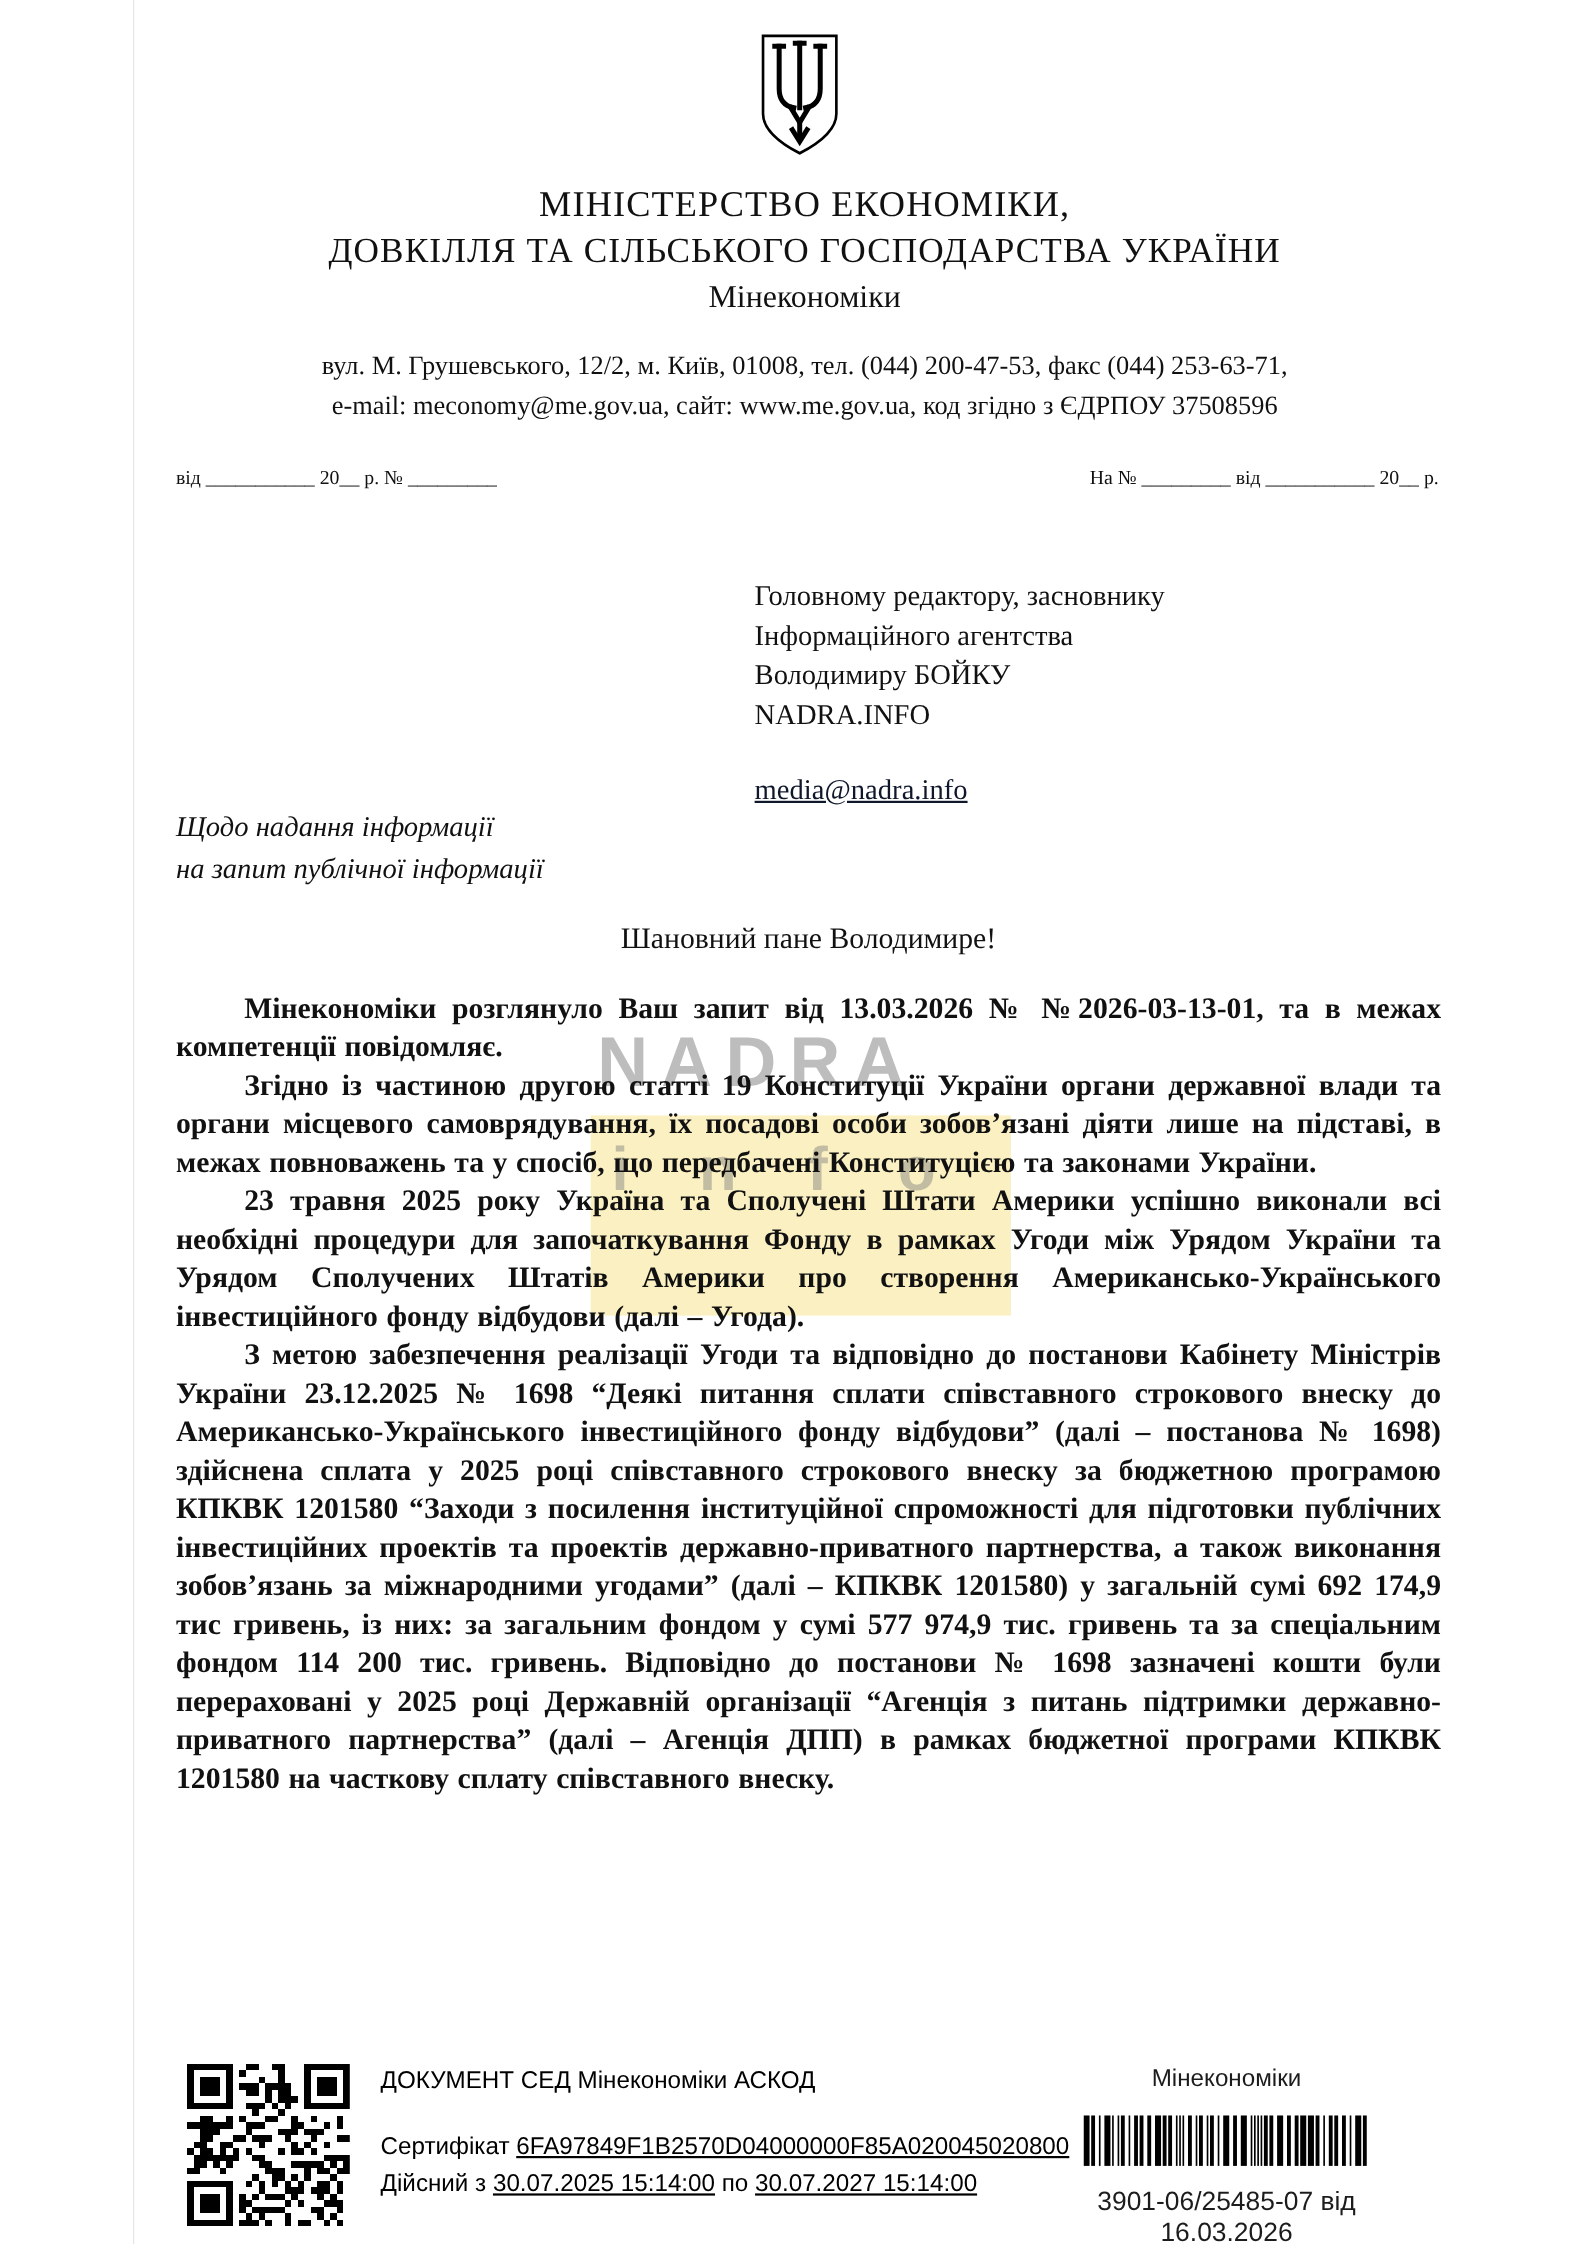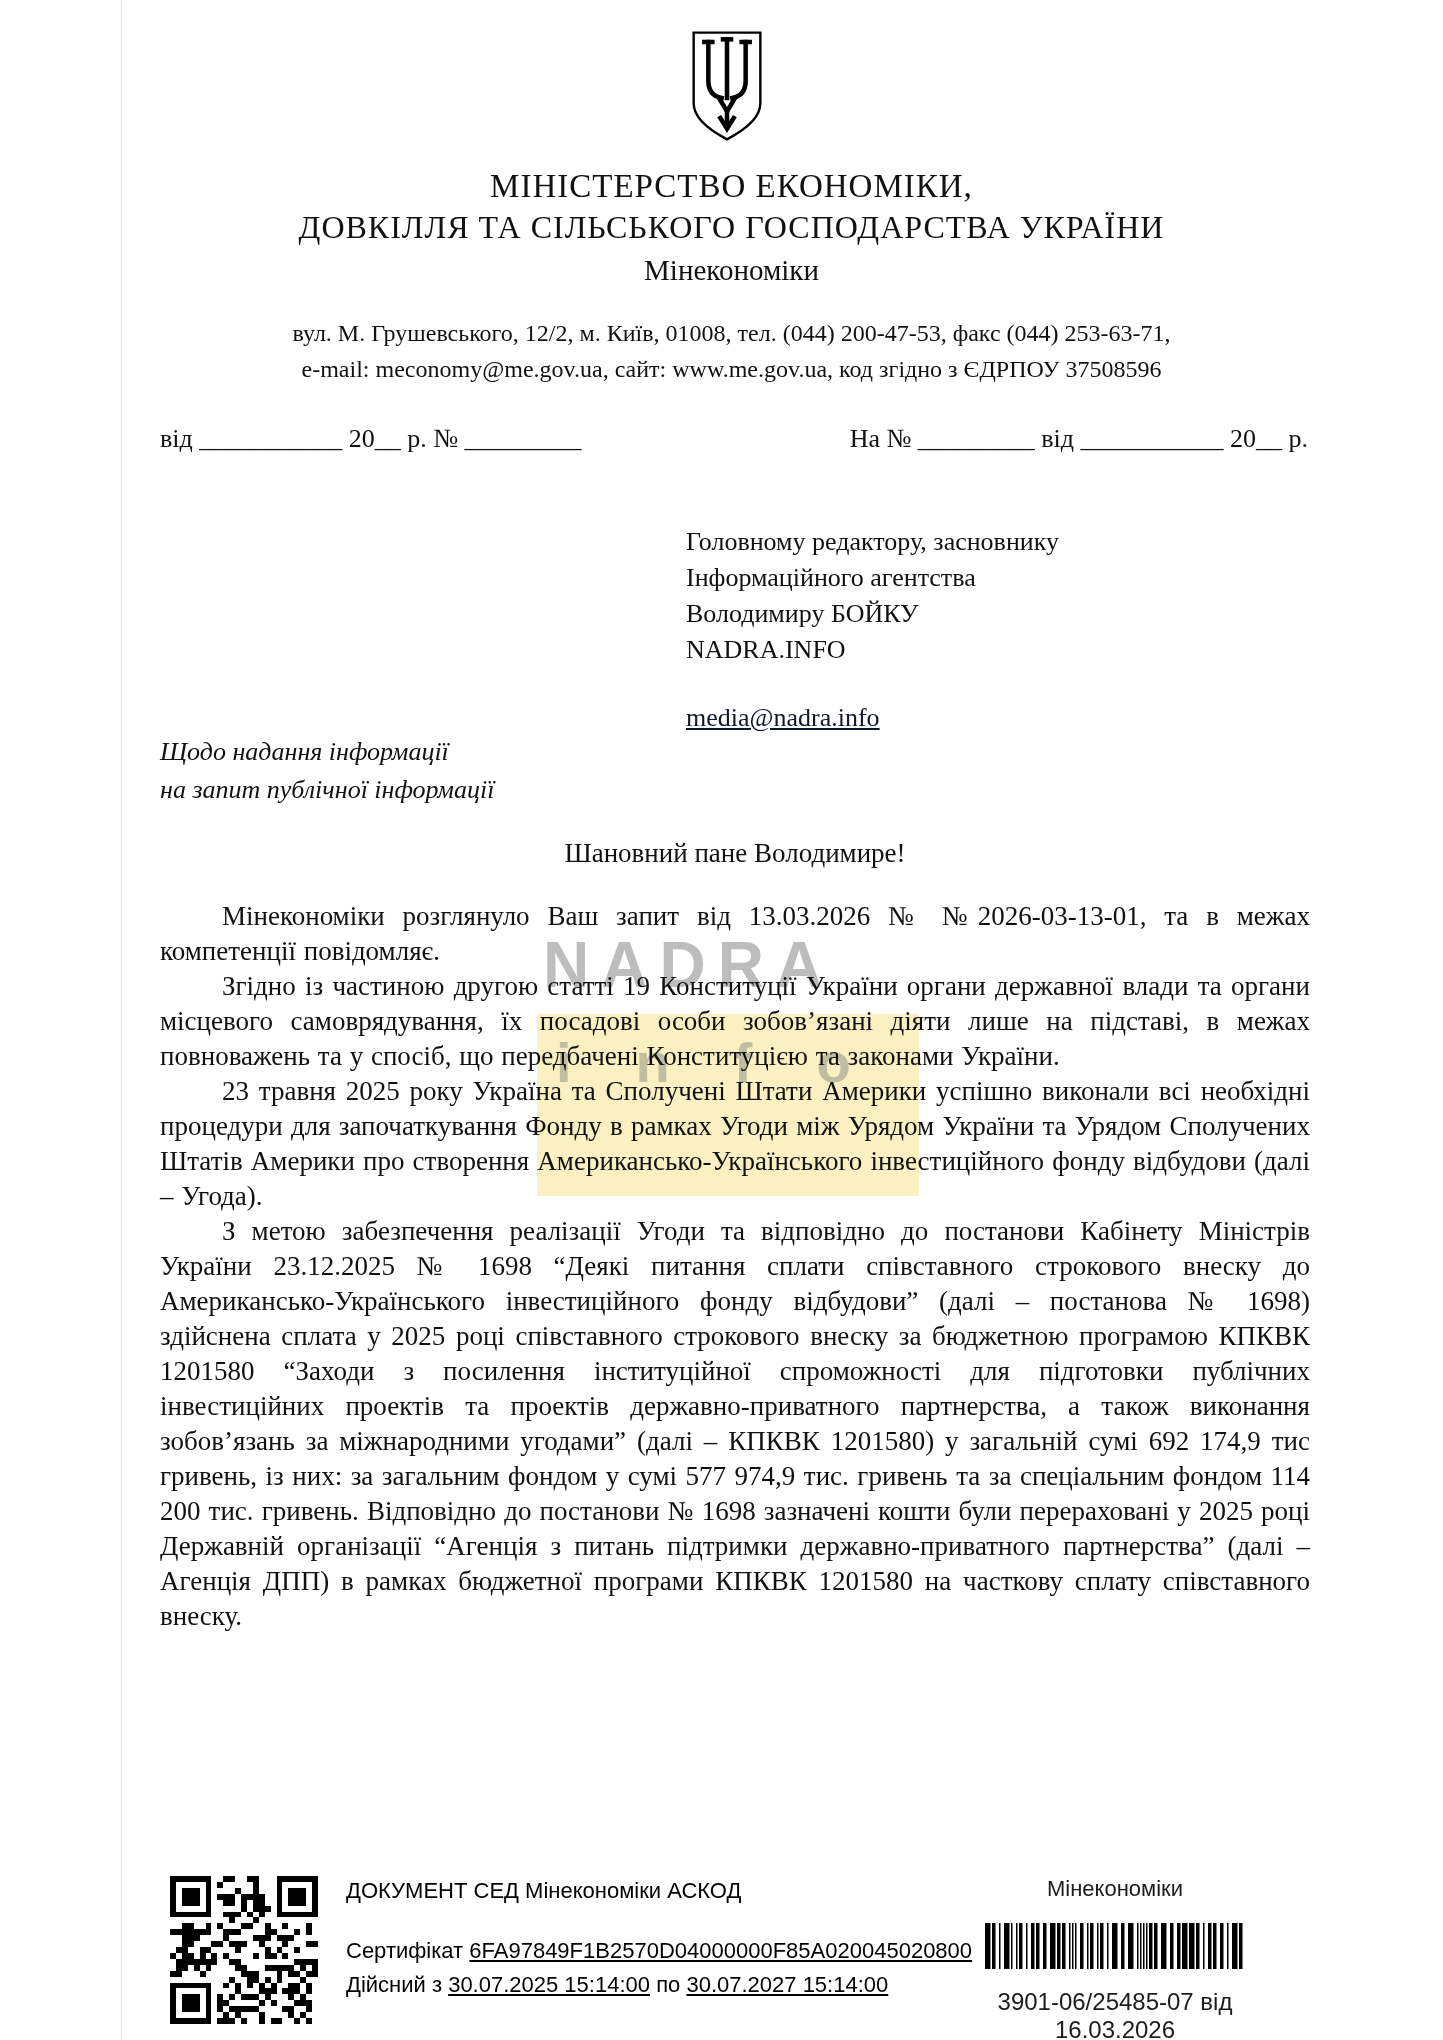--- a/index.html
+++ b/index.html
@@ -8,41 +8,41 @@
   .edge-line{position:absolute;left:121px;top:0;bottom:0;width:1px;background:#e4e4e4;}
 
   
   .emblem{position:absolute;left:687px;top:30px;width:80px;height:112px;}
   .titles{position:absolute;left:120px;right:100px;top:166px;text-align:center;font-weight:normal;}
   .t1{font-size:33px;letter-spacing:1px;line-height:41px;}
   .t2{font-size:32px;letter-spacing:1px;line-height:41px;}
   .t3{font-size:29px;line-height:38px;margin-top:3px;}
   .address{position:absolute;left:120px;right:100px;top:315px;text-align:center;
            font-size:24px;line-height:36px;}
-  .refline{position:absolute;left:160px;right:135px;top:424px;font-size:26px;
+  .refline{position:absolute;left:160px;right:135px;top:424px;font-size:18px;
            display:flex;justify-content:space-between;}
 
   
   .recipient{position:absolute;left:686px;top:524px;font-size:26px;line-height:36px;}
   .recipient .email-row{margin-top:32px;}
   a.maillink{color:#0f172a;text-decoration:underline;cursor:pointer;}
   .subject{position:absolute;left:160px;top:733px;font-size:26px;line-height:38px;font-style:italic;}
   .salutation{position:absolute;left:160px;right:133px;top:838px;text-align:center;font-size:27px;}
 
   
   .wm-word{position:absolute;left:543px;top:928px;font-family:"Liberation Sans",sans-serif;
            font-weight:bold;font-size:64px;letter-spacing:12px;color:rgba(124,124,124,.5);}
   .wm-band{position:absolute;left:537px;top:1014px;width:382px;height:182px;}
   .wm-sub{position:absolute;left:556px;top:1030px;font-family:"Liberation Sans",sans-serif;
           font-weight:bold;font-size:56px;letter-spacing:64px;color:rgba(124,124,124,.45);}
 
   
   .body-text{position:absolute;left:160px;right:133px;top:899px;font-size:27px;line-height:35px;
              text-align:justify;word-spacing:1px;}
-  .body-text p{margin:0;text-indent:62px;}
+  .body-text p{margin:0;text-indent:62px;font-weight:bold;}
 
   
   .qr{position:absolute;left:170px;top:1876px;width:148px;height:148px;}
   .sig{position:absolute;left:346px;top:1878px;font-family:"Liberation Sans",sans-serif;
        font-size:22px;line-height:26px;color:#000000;}
   .sig .sys{margin-bottom:34px;}
   .sig .row{margin-top:8px;}
   .u{text-decoration:underline;}
   .b{font-weight:bold;}
   .org{position:absolute;left:985px;top:1876px;width:260px;text-align:center;

